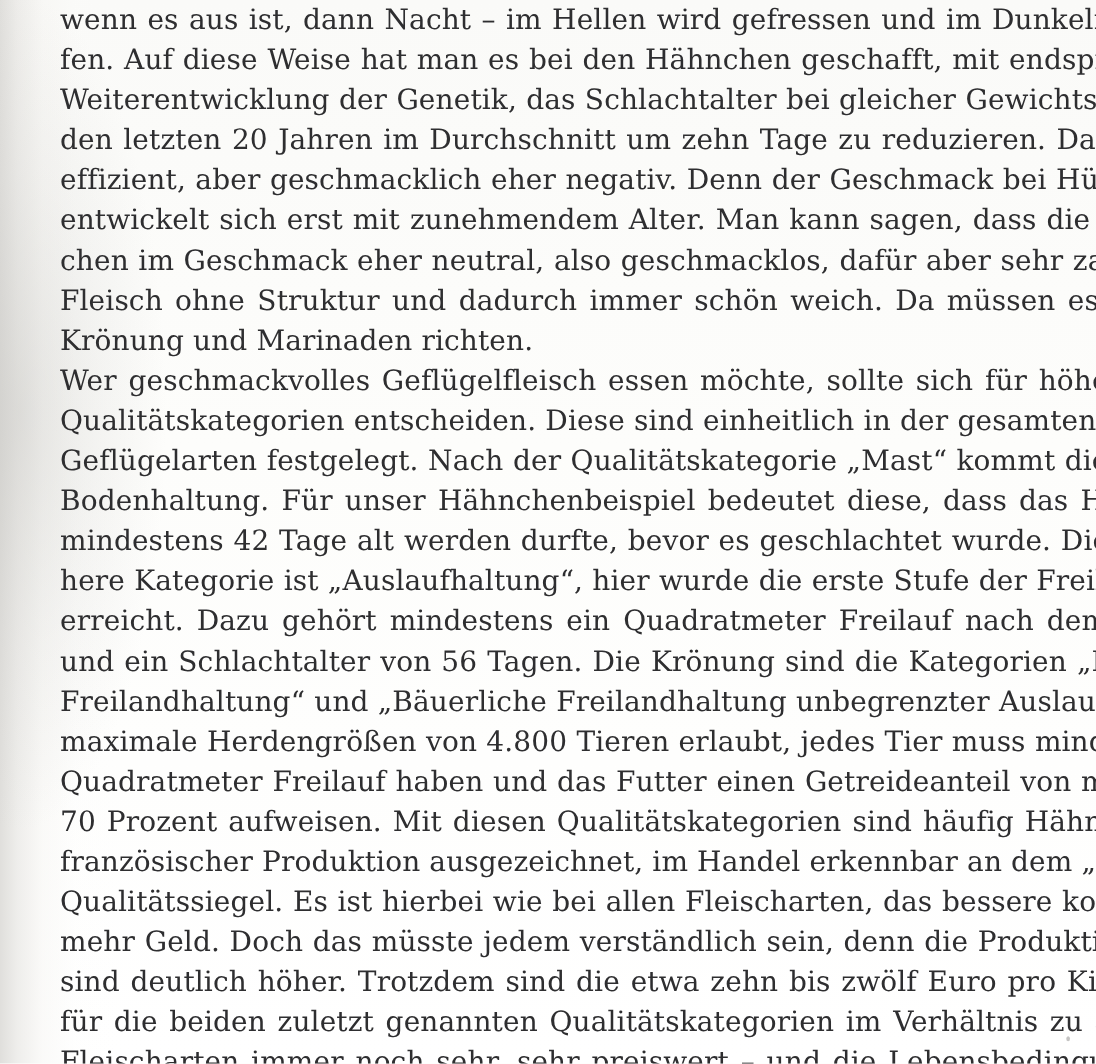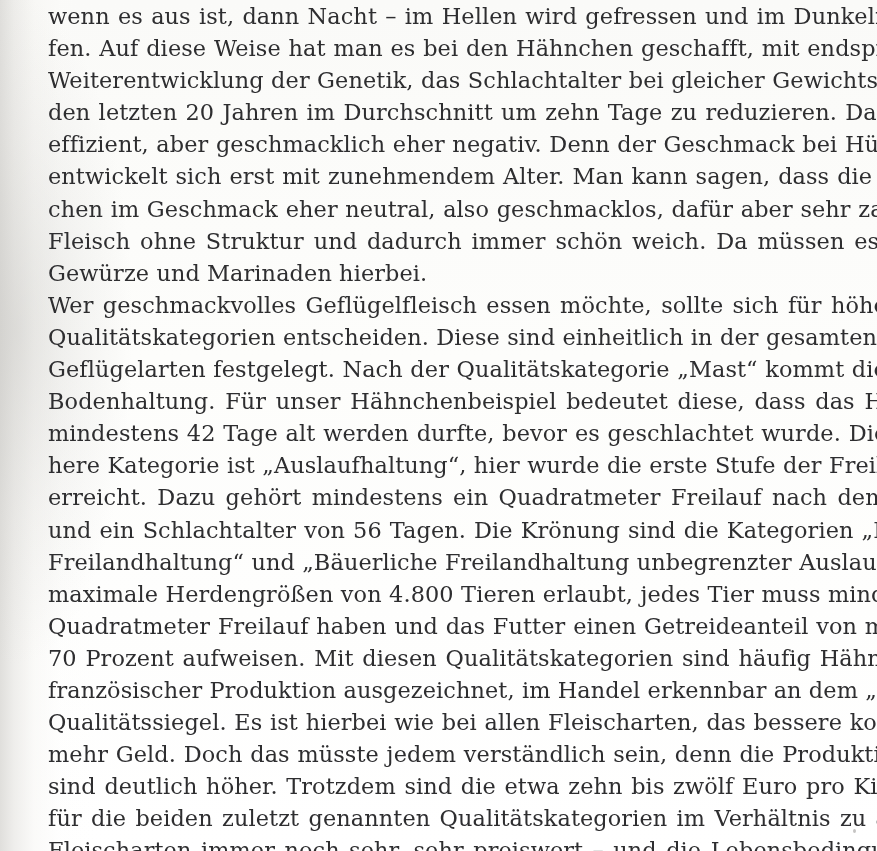--- a/index.html
+++ b/index.html
@@ -99,21 +99,21 @@
 
   <div class="text-block" id="text-body">
       <div class="line" style="word-spacing: 1.05px;">wenn es aus ist, dann Nacht – im Hellen wird gefressen und im Dunkeln geschla-</div>
       <div class="line" style="word-spacing: 0.55px;">fen. Auf diese Weise hat man es bei den Hähnchen geschafft, mit endsprechender</div>
       <div class="line" style="word-spacing: 0.2px;">Weiterentwicklung der Genetik, das Schlachtalter bei gleicher Gewichtsausbeute in</div>
       <div class="line" style="word-spacing: 1.1px;">den letzten 20 Jahren im Durchschnitt um zehn Tage zu reduzieren. Das ist super</div>
       <div class="line" style="word-spacing: 0.35px;">effizient, aber geschmacklich eher negativ. Denn der Geschmack bei Hühnervögeln</div>
       <div class="line" style="word-spacing: 0.75px;">entwickelt sich erst mit zunehmendem Alter. Man kann sagen, dass die Masthähn-</div>
       <div class="line" style="word-spacing: 0.4px;">chen im Geschmack eher neutral, also geschmacklos, dafür aber sehr zart sind. Ein</div>
       <div class="line" style="word-spacing: 2.6px;">Fleisch ohne Struktur und dadurch immer schön weich. Da müssen es dann die</div>
-      <div class="line flush">Gewürze und Marinaden hierbei.</div>
+      <div class="line flush">Krönung und Marinaden richten.</div>
       <div class="line" style="word-spacing: 2.1px;">Wer geschmackvolles Geflügelfleisch essen möchte, sollte sich für höherwertige</div>
       <div class="line" style="word-spacing: 0.15px;">Qualitätskategorien entscheiden. Diese sind einheitlich in der gesamten EU für alle</div>
       <div class="line" style="word-spacing: 0.35px;">Geflügelarten festgelegt. Nach der Qualitätskategorie „Mast“ kommt die „Extensive</div>
       <div class="line" style="word-spacing: 2.5px;">Bodenhaltung. Für unser Hähnchenbeispiel bedeutet diese, dass das Hähnchen</div>
       <div class="line" style="word-spacing: 0.55px;">mindestens 42 Tage alt werden durfte, bevor es geschlachtet wurde. Die nächsthö-</div>
       <div class="line" style="word-spacing: 0.15px;">here Kategorie ist „Auslaufhaltung“, hier wurde die erste Stufe der Freilandhaltung</div>
       <div class="line" style="word-spacing: 3.1px;">erreicht. Dazu gehört mindestens ein Quadratmeter Freilauf nach dem 28. Tag</div>
       <div class="line" style="word-spacing: 0.8px;">und ein Schlachtalter von 56 Tagen. Die Krönung sind die Kategorien „Bäuerliche</div>
       <div class="line" style="word-spacing: 0.1px;">Freilandhaltung“ und „Bäuerliche Freilandhaltung unbegrenzter Auslauf“. Hier sind</div>
       <div class="line" style="word-spacing: 0.2px;">maximale Herdengrößen von 4.800 Tieren erlaubt, jedes Tier muss mindestens zwei</div>

